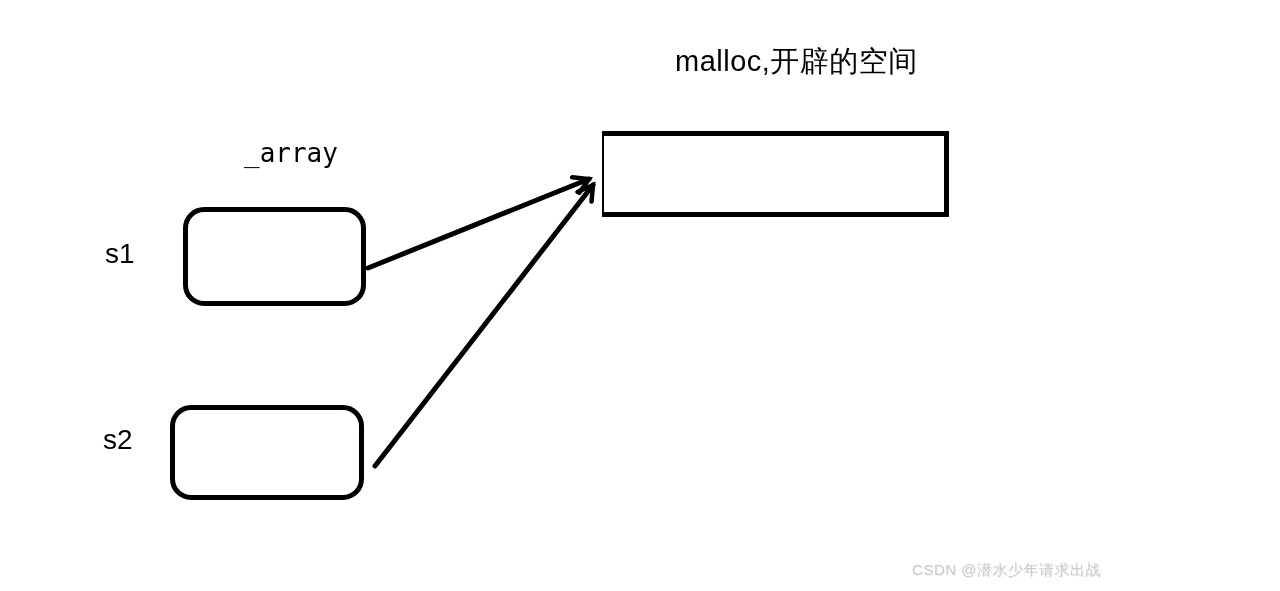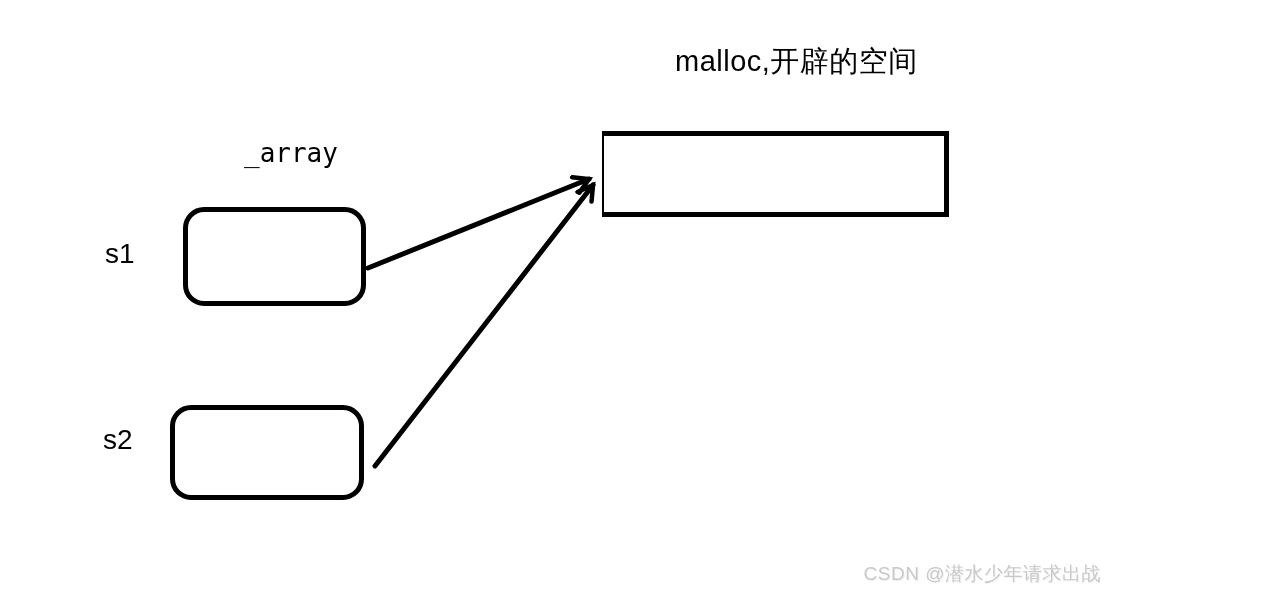--- a/index.html
+++ b/index.html
@@ -81,21 +81,21 @@
     stroke: var(--stroke);
     stroke-width: 4.5;
     stroke-linecap: round;
     stroke-linejoin: miter;
     fill: none;
   }
   .watermark {
     position: absolute;
     right: 3px;
     top: 561px;
-    font-size: 19px;
+    font-size: 15px;
     letter-spacing: 0.5px;
     color: var(--watermark-color);
     text-shadow: 1px 1px 0 #f2f2f2;
     white-space: nowrap;
   }
 </style>
 </head>
 <body>
 
 <div class="canvas">

